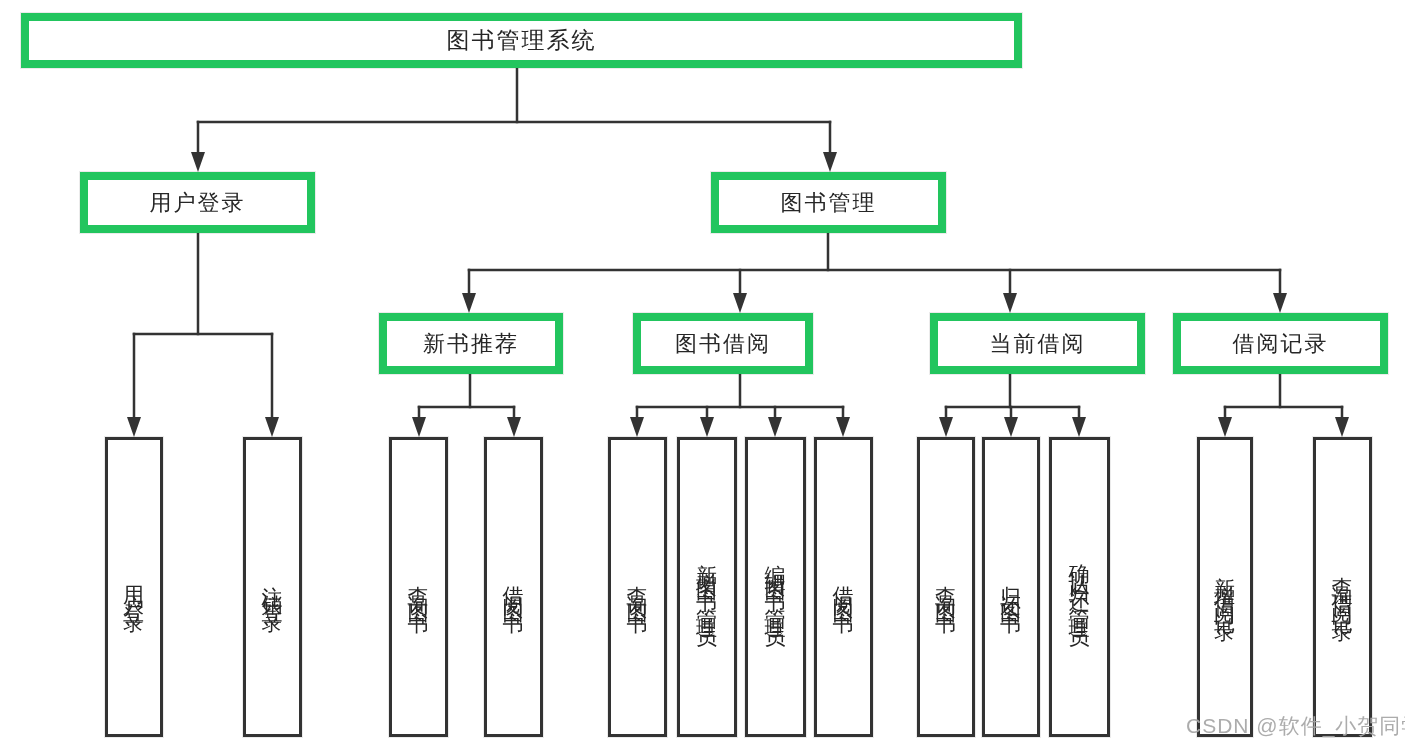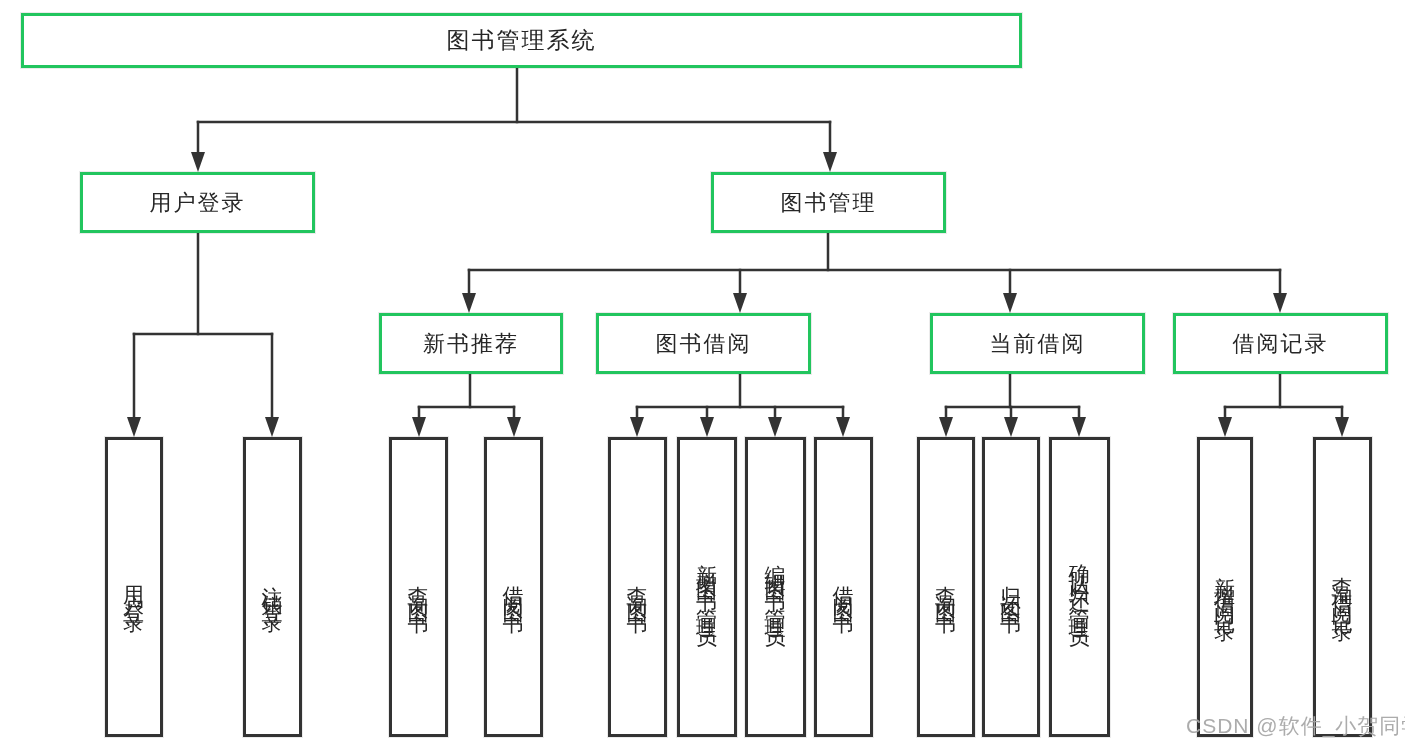--- a/index.html
+++ b/index.html
@@ -5,21 +5,21 @@
   html,body{margin:0;padding:0;background:#ffffff;}
   body{
     width:1405px;height:747px;position:relative;overflow:hidden;
     font-family:"Liberation Sans","DejaVu Sans",sans-serif;
     color:#262626;
   }
   .canvas{position:absolute;left:0;top:0;width:1405px;height:747px;}
   svg.connectors{position:absolute;left:0;top:0;z-index:1;}
   .box{
     position:absolute;box-sizing:border-box;background:#ffffff;
-    border:3px solid #22c55e;z-index:2;
+    border:8px solid #22c55e;z-index:2;
     display:flex;align-items:center;justify-content:center;
     box-shadow:0 0 0 1px rgba(0,0,0,0.08);
   }
   .box .lbl{
     font-size:22px;letter-spacing:2px;color:#262626;white-space:nowrap;
   }
   .root .lbl{font-size:23px;}
   .vbox{
     position:absolute;box-sizing:border-box;background:#ffffff;
     border:3px solid #333333;z-index:2;
@@ -89,21 +89,21 @@
   <div class="box" style="left:80px;top:172px;width:235px;height:61px;">
     <span class="lbl">用户登录</span>
   </div>
   <div class="box" style="left:711px;top:172px;width:235px;height:61px;">
     <span class="lbl">图书管理</span>
   </div>
 
   <div class="box" style="left:379px;top:313px;width:184px;height:61px;">
     <span class="lbl">新书推荐</span>
   </div>
-  <div class="box" style="left:596px;top:313px;width:215px;height:61px;">
+  <div class="box" style="left:633px;top:313px;width:180px;height:61px;">
     <span class="lbl">图书借阅</span>
   </div>
   <div class="box" style="left:903px;top:313px;width:215px;height:61px;margin-left:27px;">
     <span class="lbl">当前借阅</span>
   </div>
   <div class="box" style="left:1173px;top:313px;width:215px;height:61px;text-align:center;">
     <span class="lbl">借阅记录</span>
   </div>
 
   <div class="vbox" style="left:105px;width:58px;">

